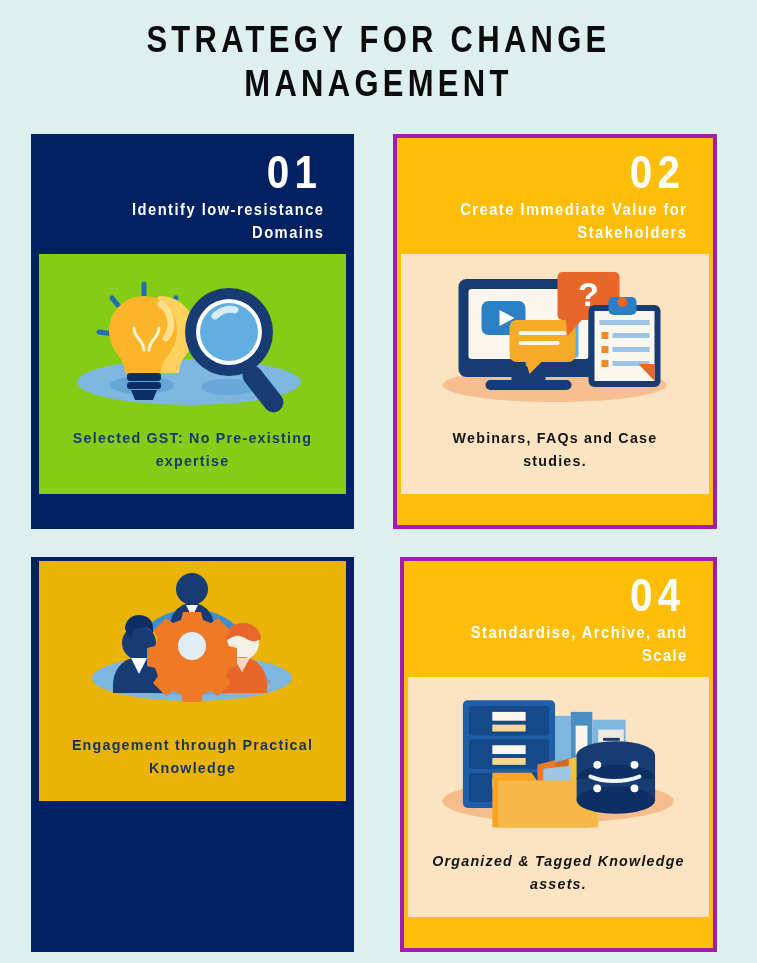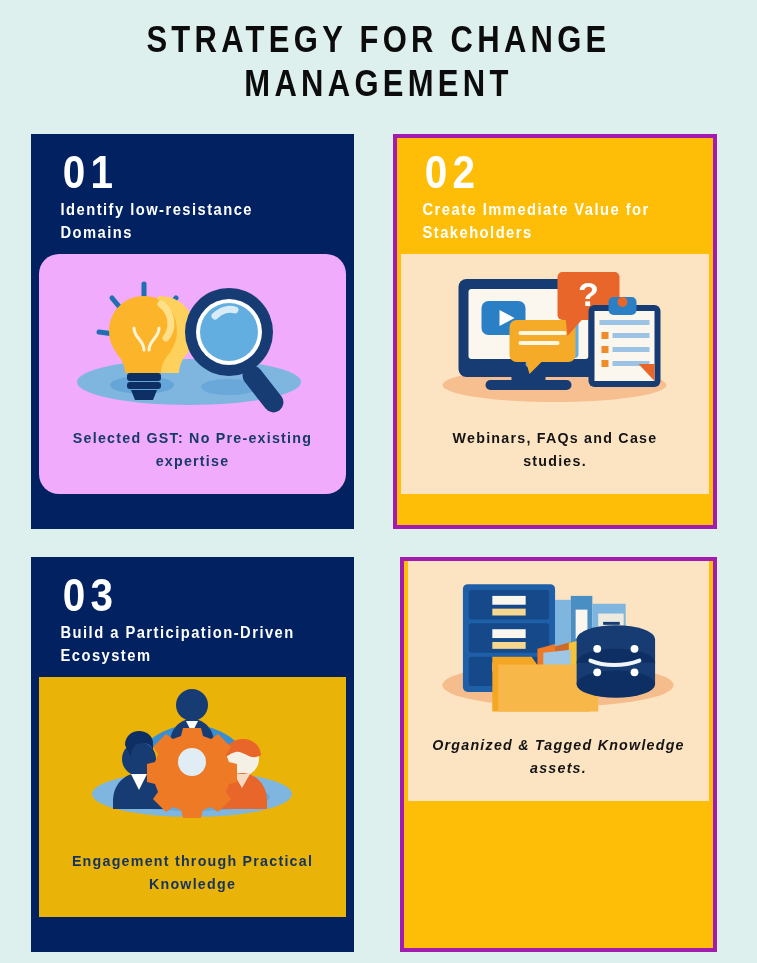--- a/index.html
+++ b/index.html
@@ -47,21 +47,21 @@
   }
   .card.c1 { left: 31px;  top: 134px; width: 323px; height: 395px; }
   .card.c2 { left: 393px; top: 134px; width: 324px; height: 395px; }
   .card.c3 { left: 31px;  top: 557px; width: 323px; height: 395px; }
   .card.c4 { left: 400px; top: 557px; width: 317px; height: 395px; }
 
   .card.navy  { background: #012160; border: 4px solid #012160; }
   .card.gold  { background: #febe07; border: 4px solid #a21caf; }
 
   .card-head {
-    text-align: left;
+    text-align: right;
     padding: 8px 10px 10px 10px;
   }
   .card-number {
     font-family: "Liberation Sans Narrow", "Liberation Sans", sans-serif;
     font-weight: bold;
     font-size: 46px;
     line-height: 52px;
     color: #ffffff;
     letter-spacing: 6px;
     transform: scaleX(0.88);
@@ -74,21 +74,21 @@
     color: #ffffff;
     letter-spacing: 1.6px;
     transform: scaleX(0.92);
     padding: 0 4px;
   }
 
   .card-body {
     margin: 0 4px 4px 4px;
     box-sizing: border-box;
   }
-  .card-body.b1 { background: #f0abfc; border-radius: 20px; }
+  .card-body.b1 { background: #84cc16; }
   .card-body.b2 { background: #fce3c2; }
   .card-body.b3 { background: #eab308; }
   .card-body.b4 { background: #fce3c2; font-style: italic; }
 
   .illus-wrap {
     height: 160px;
     display: block;
     position: relative;
   }
   .illus-wrap svg { display: block; width: 100%; height: 100%; }
@@ -202,24 +202,20 @@
             <rect x="211" y="107" width="37" height="5" fill="#9cc2e4"></rect>
           </g>
           <path d="M237 110h16v17z" fill="#e8662a"></path>
         </svg>
       </div>
       <div class="caption dark-text">Webinars, FAQs and Case studies.</div>
     </div>
   </div>
 
   <div class="card c3 navy">
-    <div class="card-head">
-      <div class="card-number">03</div>
-      <div class="card-title">Build a Participation-Driven Ecosystem</div>
-    </div>
     <div class="card-body b3">
       <div class="illus-wrap">
         <svg viewBox="0 0 307 160" preserveAspectRatio="xMidYMid meet">
           <ellipse cx="153" cy="117" rx="100" ry="23" fill="#7fb6e0"></ellipse>
           <ellipse cx="153" cy="120" rx="78" ry="14" fill="#5c9fd4" opacity="0.6"></ellipse>
 
           <path d="M95 92a62 62 0 0 1 116 0" stroke="#3b8fd0" stroke-width="8" fill="none" stroke-linecap="round"></path>
           <path d="M110 62a56 56 0 0 0 0 62" stroke="#1f6fb2" stroke-width="8" fill="none" stroke-linecap="round" opacity="0"></path>
           <path d="M112 98a52 52 0 0 0 82 0" stroke="#1f6fb2" stroke-width="8" fill="none" stroke-linecap="round"></path>
           <path d="M118 90l-10 12 15 3z" fill="#1f6fb2"></path>
@@ -244,20 +240,24 @@
             <path d="M-9-34h18l2 8 8 3 7-5 13 13-5 7 3 8 8 2v18l-8 2-3 8 5 7-13 13-7-5-8 3-2 8h-18l-2-8-8-3-7 5-13-13 5-7-3-8-8-2v-18l8-2 3-8-5-7 13-13 7 5 8-3z" fill="#ef7a26"></path>
             <circle cx="0" cy="0" r="14" fill="#e0edf5"></circle>
           </g>
         </svg>
       </div>
       <div class="caption blue-text">Engagement through Practical Knowledge</div>
     </div>
   </div>
 
   <div class="card c4 gold">
+    <div class="card-head">
+      <div class="card-number">04</div>
+      <div class="card-title">Standardise, Archive, and Scale</div>
+    </div>
     <div class="card-body b4">
       <div class="illus-wrap">
         <svg viewBox="0 0 307 160" preserveAspectRatio="xMidYMid meet">
           <ellipse cx="153" cy="125" rx="118" ry="22" fill="#f2a368" opacity="0.6"></ellipse>
 
           <rect x="150" y="38" width="16" height="90" fill="#7fb6e0"></rect>
           <rect x="166" y="34" width="22" height="94" fill="#4a8fc4"></rect>
           <rect x="171" y="48" width="12" height="30" fill="#fbf7ef"></rect>
           <path d="M171 78l6-6 6 6z" fill="#4a8fc4"></path>
           <rect x="188" y="42" width="34" height="86" fill="#7fb6e0"></rect>

